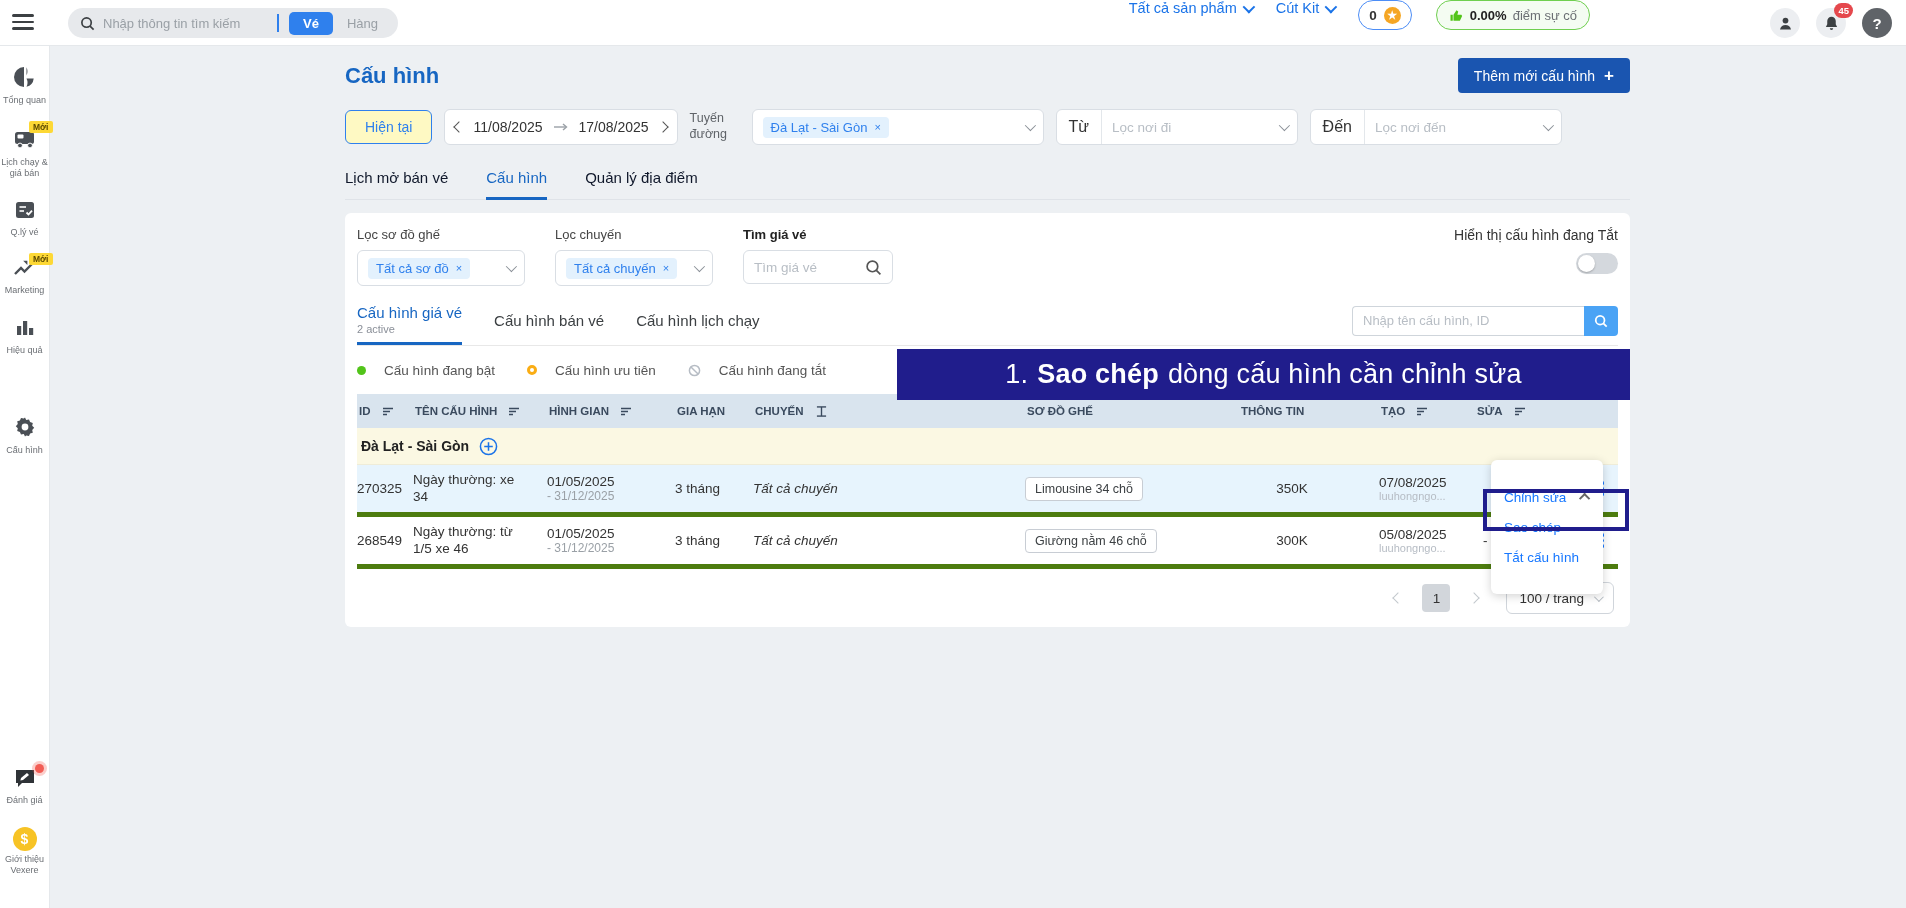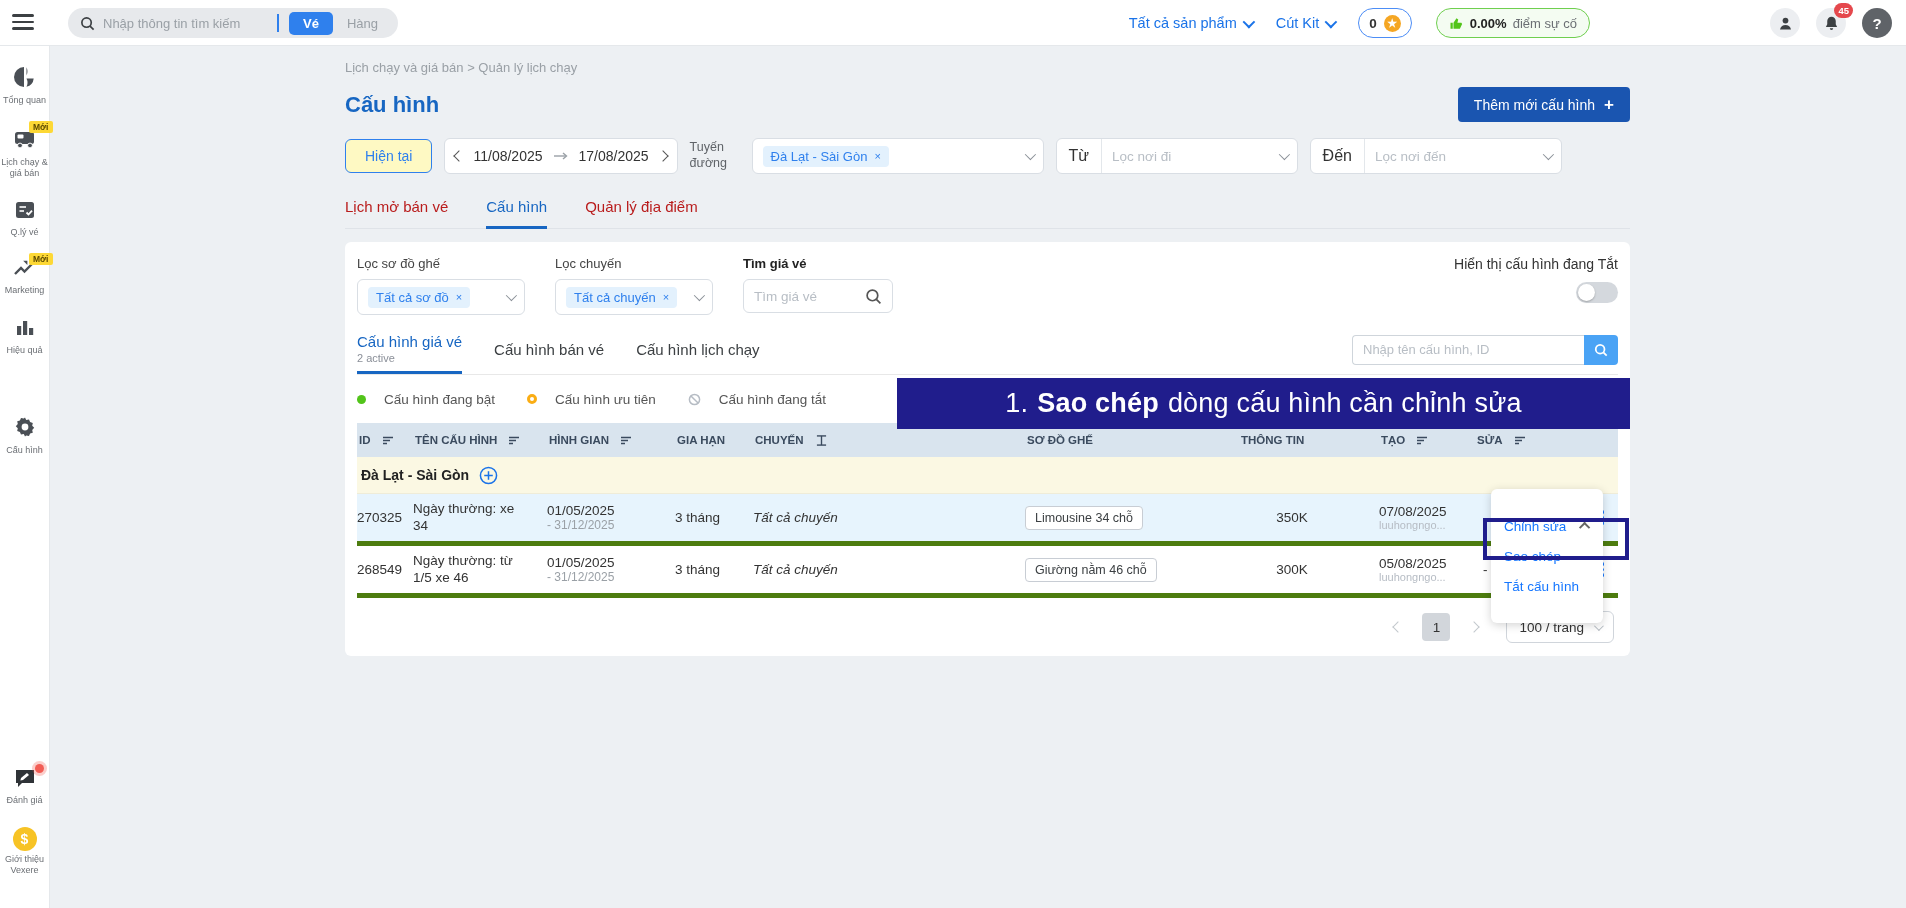--- a/index.html
+++ b/index.html
@@ -11,21 +11,21 @@
     border-bottom:1px solid #e5e8eb; z-index:30; }
   .hamburger { position:absolute; left:12px; top:14px; width:22px; height:16px; cursor:pointer; }
   .hamburger span { display:block; height:2.5px; background:#3c4043; margin-bottom:4px; border-radius:2px; }
   .search-pill { position:absolute; left:68px; top:8px; height:30px; width:330px; background:#e7e9ec;
     border-radius:18px; display:flex; align-items:center; padding:0 6px 0 12px; }
   .search-pill .ph { color:#9aa0a6; font-size:13px; margin-left:8px; flex:1; }
   .seg-divider { width:2px; height:18px; background:#2f80ed; margin:0 10px; }
   .seg-btn { font-size:13px; padding:4px 14px; border-radius:5px; }
   .seg-btn.active { background:#2f80ed; color:#fff; font-weight:bold; }
   .seg-btn.idle { color:#9aa0a6; }
-  .topbar-mid { position:absolute; right:316px; top:0; height:46px; display:flex; align-items:center; gap:24px; }
+  .topbar-mid { position:absolute; right:316px; top:0; height:46px; display:flex; align-items:flex-start; gap:24px; }
   .blue-drop { color:#1a73e8; font-size:14.5px; display:flex; align-items:center; gap:6px; cursor:pointer; }
   .caret { width:9px; height:9px; border-right:2px solid currentColor; border-bottom:2px solid currentColor;
     transform:rotate(45deg) translateY(-2px); display:inline-block; }
   .points-pill { border:1px solid #4c8df6; border-radius:16px; height:30px; padding:0 10px; display:flex;
     align-items:center; gap:7px; font-size:13.5px; color:#333; font-weight:bold; background:#fff; }
   .star-circle { width:17px; height:17px; border-radius:50%; background:#f5a623; color:#fff; font-size:11px;
     display:flex; align-items:center; justify-content:center; }
   .incident-pill { border:1px solid #6fcf4f; background:#f4fcf2; border-radius:16px; height:30px;
     padding:0 12px; display:flex; align-items:center; gap:6px; font-size:13px; }
   .incident-pill b { color:#222; }
@@ -84,21 +84,21 @@
   .group-input { background:#fff; border:1px solid #d9dee4; border-radius:6px; height:36px; display:flex;
     align-items:center; }
   .group-input .pre { padding:0 12px; font-size:16px; color:#333; border-right:1px solid #e3e7eb;
     height:100%; display:flex; align-items:center; }
   .group-input .ph { padding:0 10px; color:#b8bec5; font-size:13.5px; flex:1; }
   .group-input .caret2 { margin-right:10px; width:8px; height:8px; border-right:1.8px solid #8a9097;
     border-bottom:1.8px solid #8a9097; transform:rotate(45deg) translateY(-2px); }
 
   
   .tabs { margin-top:24px; display:flex; gap:38px; border-bottom:1px solid #dfe3e8; }
-  .tab { font-size:15px; color:#b91c1c; padding-bottom:11px; cursor:pointer; }
+  .tab { font-size:15px; color:#0f172a; padding-bottom:11px; cursor:pointer; }
   .tab.active { color:#1766c2; border-bottom:3px solid #1766c2; margin-bottom:-1px; }
 
   
   .card { margin-top:13px; background:#fff; border-radius:6px; position:relative; padding:14px 12px 0; }
   .cfilters { display:flex; gap:30px; align-items:flex-start; }
   .cf-group .cf-label { font-size:13px; color:#444; margin-bottom:8px; }
   .cf-group .cf-label.bold { font-weight:bold; color:#222; }
   .price-input { background:#fff; border:1px solid #d9dee4; border-radius:6px; height:34px; width:150px;
     display:flex; align-items:center; padding:0 10px; }
   .price-input .ph { color:#b8bec5; font-size:13.5px; flex:1; }
@@ -325,21 +325,20 @@
     <div class="nav-item">
       <span class="dollar-circle">$</span>
       <div class="lb">Giới thiệu Vexere</div>
     </div>
   </div>
 </div>
 
 <div class="main">
 <div class="content">
 
-  <div class="breadcrumb">Lịch chạy và giá bán &gt; Quản lý lịch chạy</div>
 
   <div class="title-row">
     <div class="page-title">Cấu hình</div>
     <button class="add-btn">
       <span>Thêm mới cấu hình</span>
       <span class="plus">+</span>
     </button>
   </div>
 
   <div class="filter-row">

